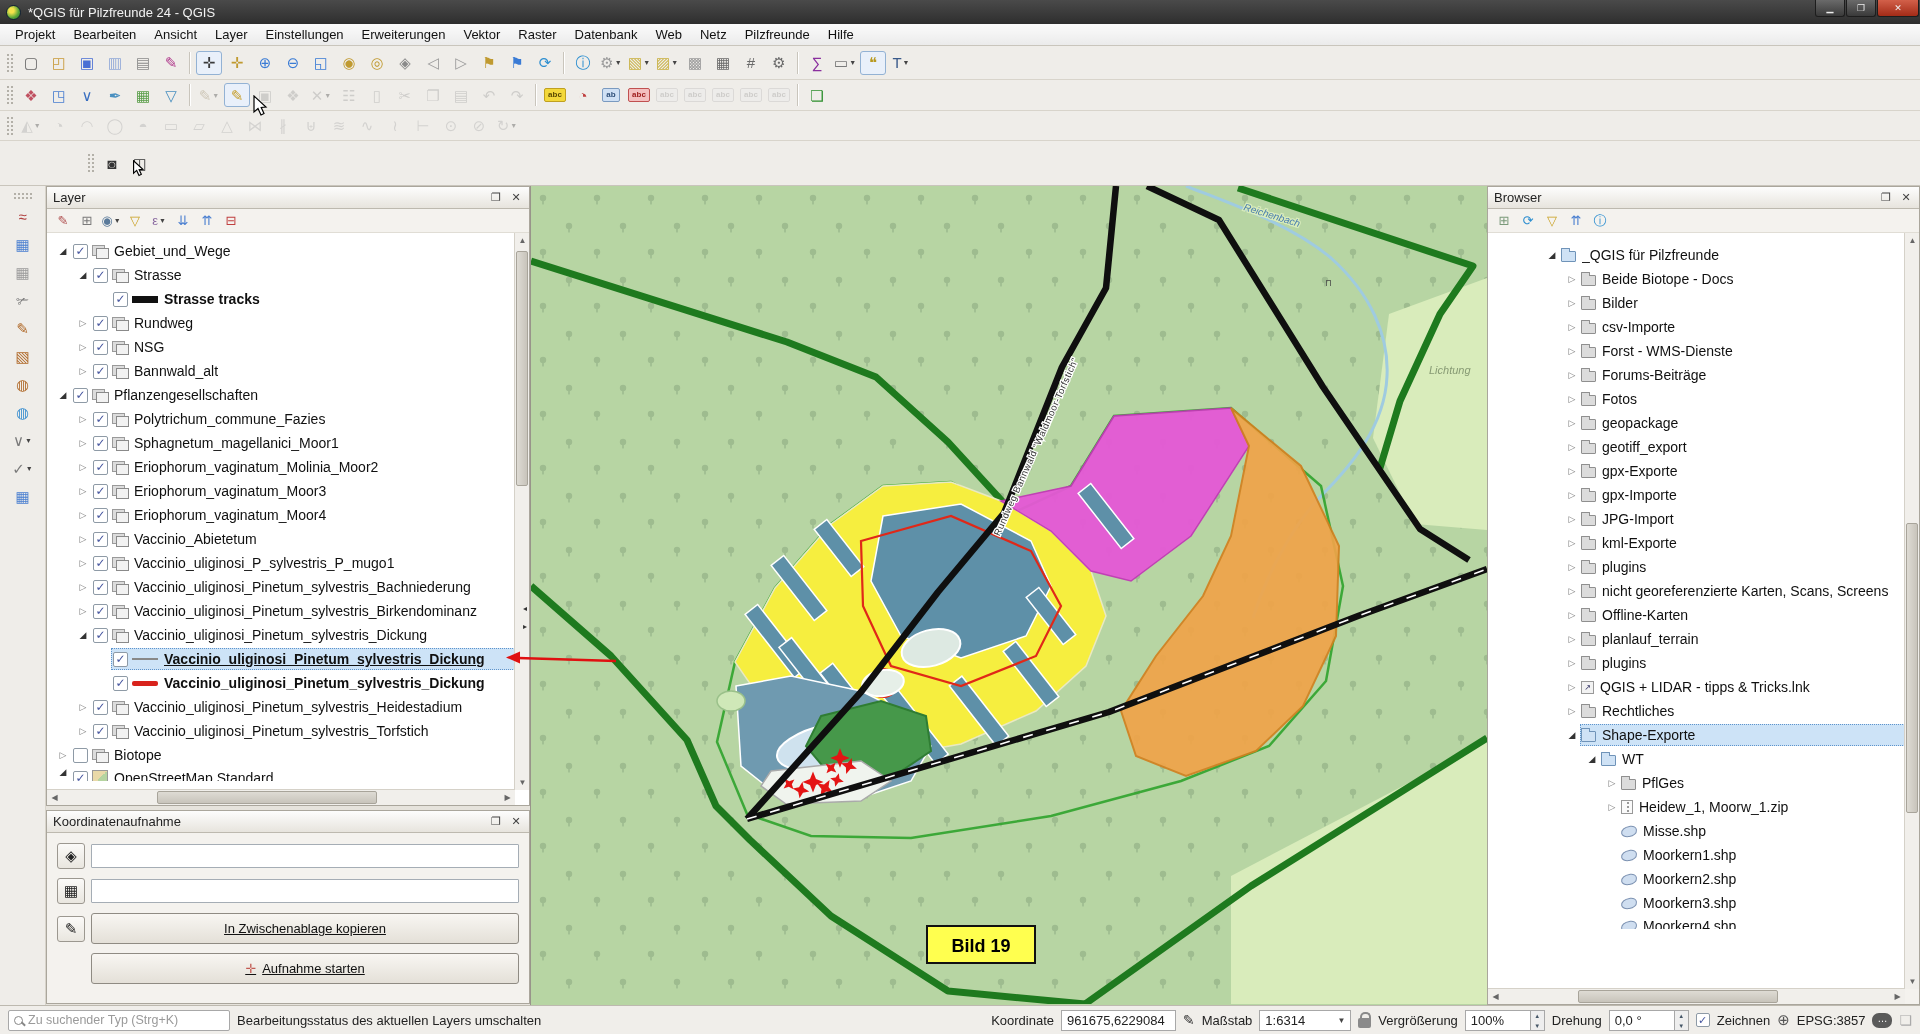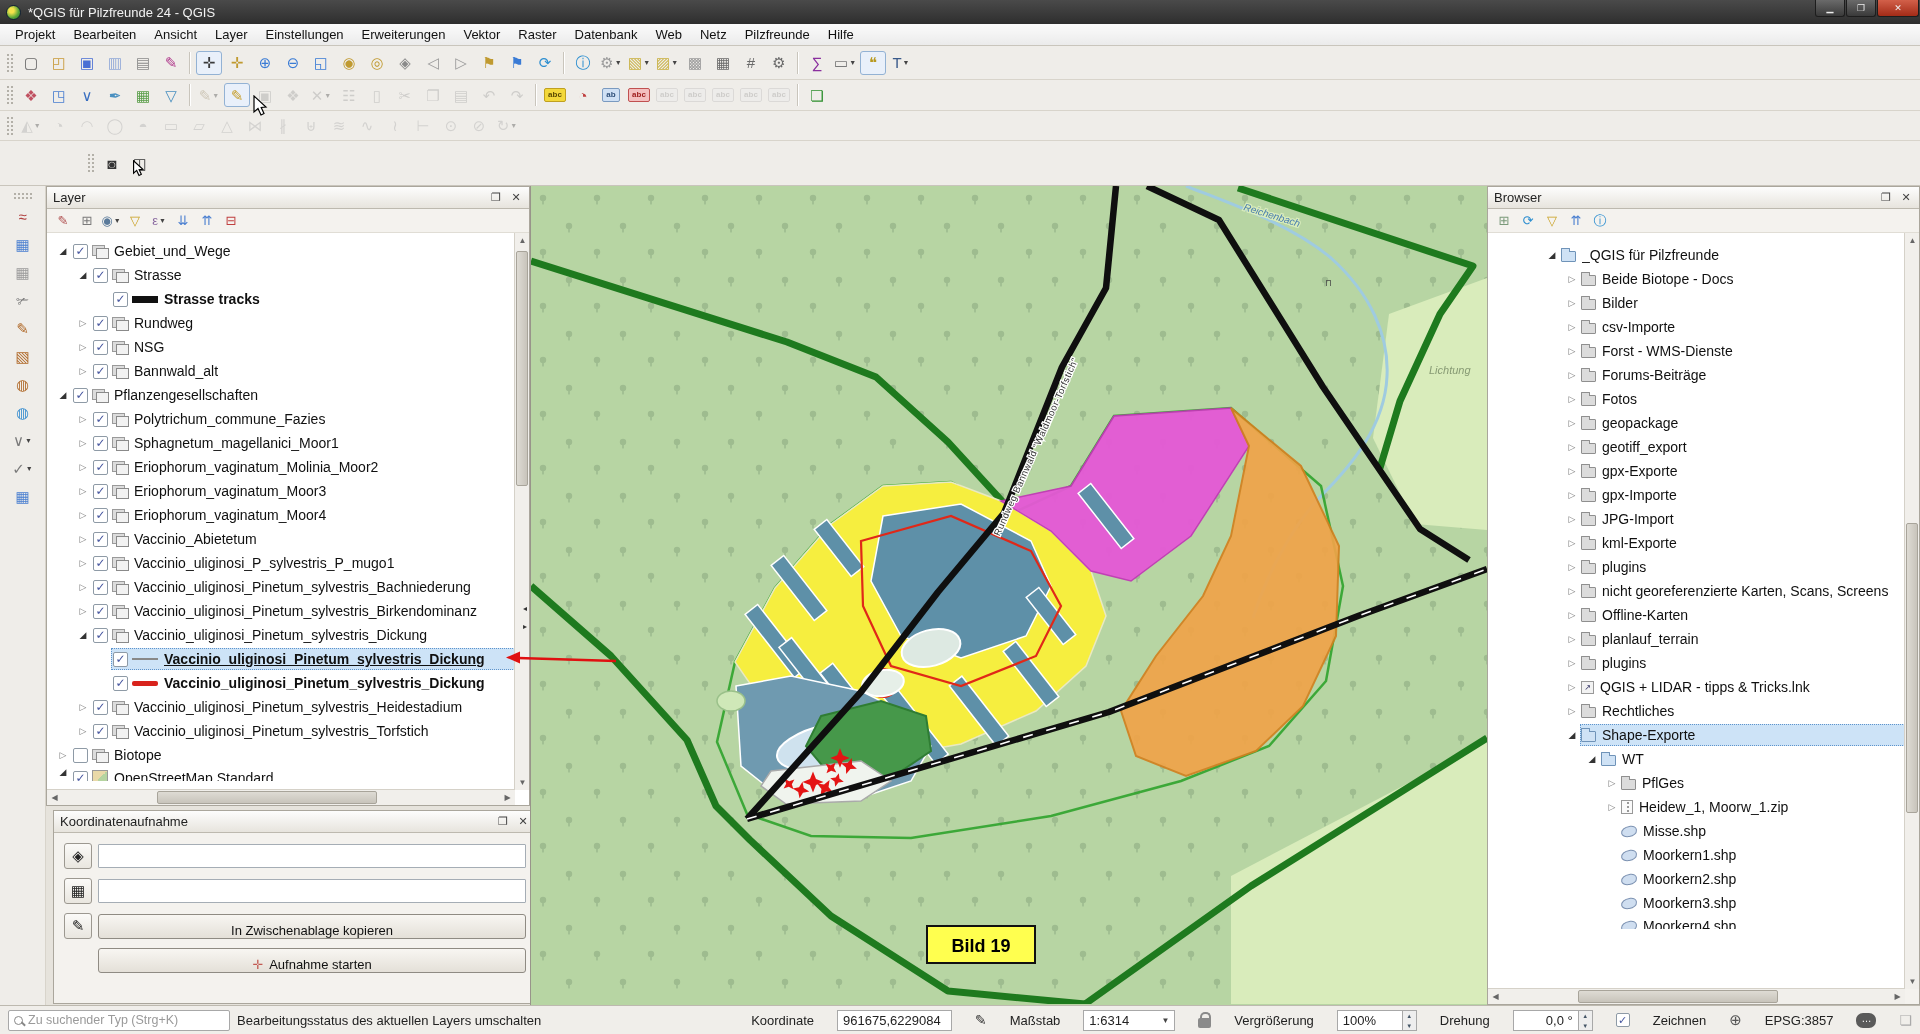--- a/index.html
+++ b/index.html
@@ -93,48 +93,48 @@
   .sarrow { position:absolute; left:0; width:15px; height:15px; font-size:8px; color:#666; text-align:center; line-height:15px; }
   .hscroll { position:absolute; left:0; bottom:0; height:16px; background:#f1efeb; border-top:1px solid #d5d1c8; }
   .hthumb { position:absolute; top:1px; height:13px; background:linear-gradient(#dedbd4,#c8c4bb); border:1px solid #a8a49a; border-radius:2px; }
 
   
   #layerpanel { left:46px; top:186px; width:484px; height:620px; }
   #layertree { position:absolute; left:0; top:46px; width:468px; height:557px; padding-top:6px; background:#fff; overflow:hidden; }
   #layerpanel .treebox-frame { position:absolute; left:0; top:46px; right:0; bottom:0; background:#fff; }
 
   
-  #koordpanel { left:53px; top:810px; width:484px; height:194px; }
+  #koordpanel { left:46px; top:810px; width:484px; height:194px; }
   .kbody { padding:10px 10px 0 10px; display:grid; grid-template-columns:34px 1fr; grid-row-gap:9px; align-items:center; }
   .kicon { width:28px; height:26px; border:1px solid #9c9890; background:linear-gradient(#fbfaf8,#e9e6df); border-radius:3px;
     display:flex; align-items:center; justify-content:center; font-size:15px; color:#222; }
   .kinput { height:24px; border:1px solid #a5adb5; background:#fff; border-radius:1px; width:100%; font-size:13px; padding:0 4px; }
-  .kbtn { height:25px; border:1px solid #8f8b83; background:linear-gradient(#f8f6f2,#e4e0d8); border-radius:3px;
-    font-size:13px; color:#111; display:flex; align-items:flex-end; justify-content:center; gap:6px; }
+  .kbtn { height:31px; border:1px solid #8f8b83; background:linear-gradient(#f8f6f2,#e4e0d8); border-radius:3px;
+    font-size:13px; color:#111; display:flex; align-items:center; justify-content:center; gap:6px;text-decoration:underline; }
   .kbtn .cross { color:#c25a52; font-size:13px; }
 
   
   #map { position:absolute; left:530px; top:186px; width:957px; height:819px; border-left:1px solid #98948a; background:#b7d5a3; overflow:hidden; }
   #map svg { display:block; }
   .splitgrip { position:absolute; font-size:8px; color:#333; left:523px; z-index:30; }
 
   
   #browserpanel { left:1487px; top:186px; width:433px; height:819px; }
   #browsertree { position:absolute; left:0; top:46px; width:417px; height:756px; padding-top:10px; background:#fff; overflow:hidden; }
 
   
   #statusbar { position:absolute; left:0; top:1005px; width:1920px; height:29px; background:#f0eeea;
     border-top:1px solid #bdb9af; display:flex; align-items:center; padding:0 8px; gap:7px; font-size:13px; color:#222; }
   #sb-search { width:222px; height:21px; border:1px solid #a8a8a8; border-radius:2px; background:#fff;
     display:flex; align-items:center; padding:0 5px; gap:5px; }
   #sb-search .ph { color:#9a9a9a; font-size:12.5px; }
   .mag { width:9px; height:9px; border:1.5px solid #888; border-radius:50%; position:relative; flex:0 0 9px; }
   .mag::after { content:""; position:absolute; width:5px; height:1.5px; background:#888; right:-4px; bottom:-1px; transform:rotate(45deg); }
   .sb-box { height:21px; border:1px solid #a8a8a8; background:#fff; display:flex; align-items:center; padding:0 5px; font-size:13px; }
-  .sb-right { margin-left:auto; display:flex; align-items:center; gap:23px; }
+  .sb-right { margin-left:auto; display:flex; align-items:center; gap:7px; }
   .spin { display:flex; flex-direction:column; width:14px; height:21px; border:1px solid #a8a8a8; border-left:none; background:#eee; }
   .spin span { flex:1; font-size:6px; color:#456; text-align:center; line-height:10px; }
   .lockic { width:13px; height:10px; background:#8a8a8a; border-radius:2px; position:relative; margin-top:5px; }
   .lockic::before { content:""; position:absolute; left:2px; top:-6px; width:7px; height:7px; border:2px solid #8a8a8a; border-bottom:none; border-radius:5px 5px 0 0; }
   .sbcb { width:14px; height:14px; border:1px solid #8e9aa6; background:#fff; border-radius:2px; font-size:11px; font-weight:bold;
     color:#44549e; display:flex; align-items:center; justify-content:center; }
   .bubble { width:20px; height:15px; background:#5a5a5a; border-radius:7px; color:#fff; font-size:10px; line-height:12px; text-align:center; }
 
   
   #red-arrow { position:absolute; left:504px; top:648px; z-index:40; }
@@ -1154,21 +1154,21 @@
         <div class="sb-box" style="width:66px;">
             <span>100%</span>
           </div>
         <div class="spin">
             <span>▲</span>
             <span>▼</span>
           </div>
       </div>
       <span>Drehung</span>
       <div style="display:flex;">
-        <div class="sb-box" style="width:66px;justify-content:flex-end;">
+        <div class="sb-box" style="width:66px;">
             <span>0,0 °</span>
           </div>
         <div class="spin">
             <span>▲</span>
             <span>▼</span>
           </div>
       </div>
       <span class="sbcb">✓</span>
       <span>Zeichnen</span>
       <span style="font-size:15px; color:#555;">⊕</span>

